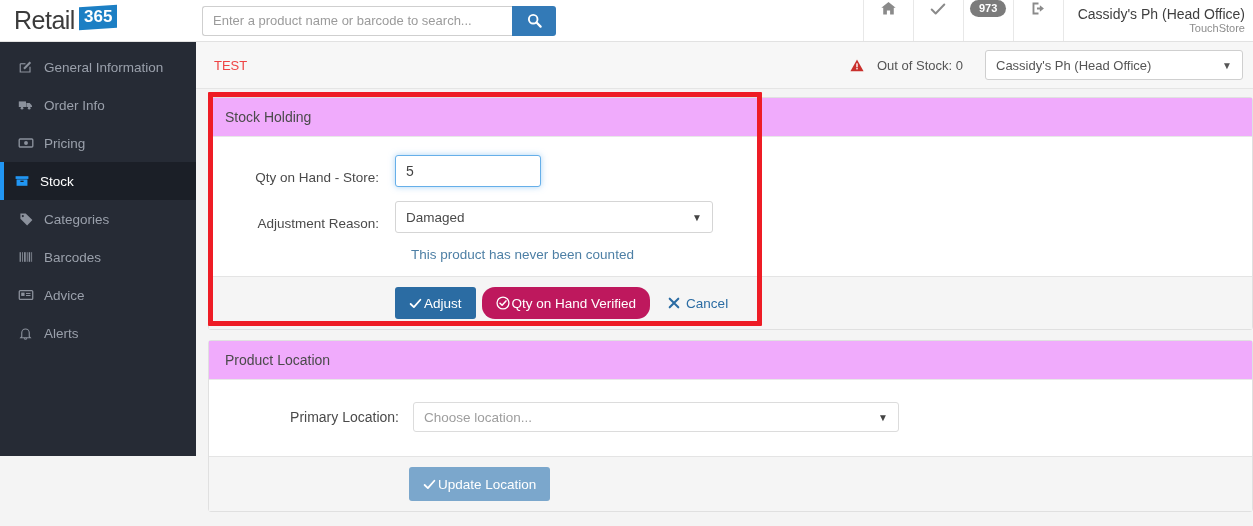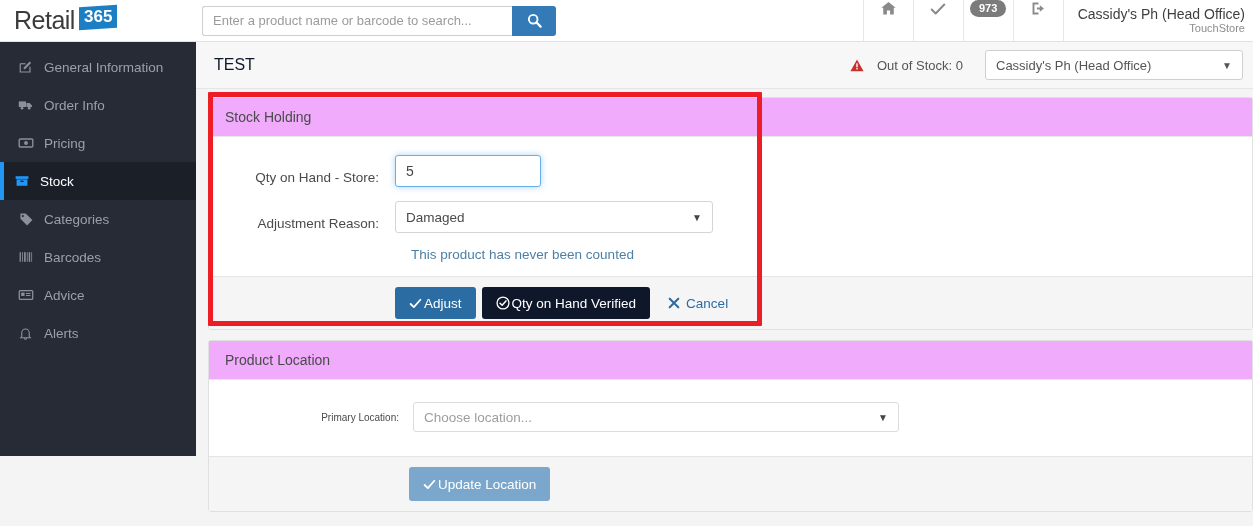--- a/index.html
+++ b/index.html
@@ -97,21 +97,21 @@
   .nav-item.active .nav-ico { color: #2196f3; }
 
   
   .main { flex: 1; min-width: 0; background: #f4f4f4; position: relative; }
 
   .page-head {
     height: 47px; background: #f7f7f7;
     border-bottom: 1px solid #e5e5e5;
     display: flex; align-items: center; padding: 0 10px 0 18px;
   }
-  .page-title { font-size: 16px; color: #0f172a; }
+  .page-title { font-size: 13px; color: #ef4444; }
   .head-spacer { flex: 1; }
   .oos {
     font-size: 13px; color: #555; display: flex; align-items: center; gap: 13px;
     margin-right: 22px;
   }
   .oos .warn { color: #c9302c; }
   .store-select {
     width: 258px; height: 30px; background: #fff;
     border: 1px solid #cfcfcf; border-radius: 3px;
     display: flex; align-items: center; padding: 0 10px;
@@ -159,39 +159,39 @@
   .note-spacer { width: 170px; min-width: 170px; }
   .note-text { font-size: 13.5px; color: #4d7fa5; padding-left: 16px; }
 
   .btn {
     border: none; border-radius: 3px; cursor: pointer;
     font-size: 13.5px; color: #fff; height: 32px;
     display: inline-flex; align-items: center; gap: 2px;
     padding: 16px 14px; font-family: "Liberation Sans", sans-serif;
   }
   .btn-primary { background: #2b6ca3; }
-  .btn-verify { background: #0f172a; }
+  .btn-verify { background: #be185d; border-radius: 13px; }
   .btn-soft { background: #7ba7cc; }
   .btn-link {
     background: transparent; color: #2b6ca3; padding: 0 10px;
     height: 32px; display: inline-flex; align-items: center; gap: 6px;
     font-size: 13.5px; cursor: pointer; border: none;
     font-family: "Liberation Sans", sans-serif;
   }
   .foot-indent { padding-left: 170px; }
 
   .loc-select {
     width: 486px; height: 30px; background: #fff;
     border: 1px solid #dcdcdc; border-radius: 3px;
     display: flex; align-items: center; padding: 8px 10px;
     font-size: 13.5px; color: #9e9e9e; cursor: pointer;
   }
   .loc-select .caret { margin-left: auto; font-size: 10px; color: #444; }
   .loc-label { width: 188px; min-width: 188px; text-align: right; padding-right: 14px;
-    font-size: 10px; color: #4a4a4a; }
+    font-size: 14px; color: #4a4a4a; }
   .loc-foot-indent { padding-left: 184px; }
 
   
   .annot {
     position: absolute; border: 5px solid #ee1c25;
     pointer-events: none; z-index: 20; border-radius: 1px;
   }
   svg { display: block; }
 </style>
 </head>

